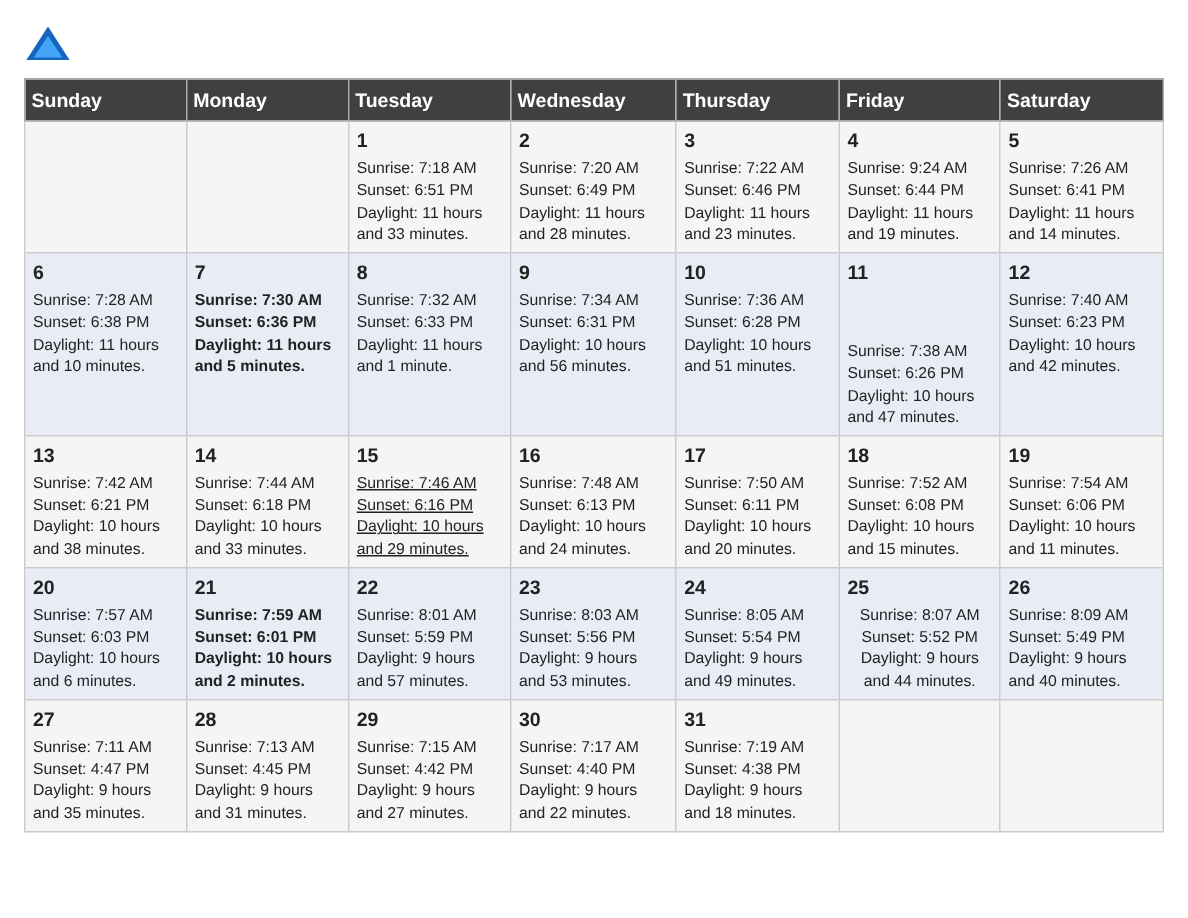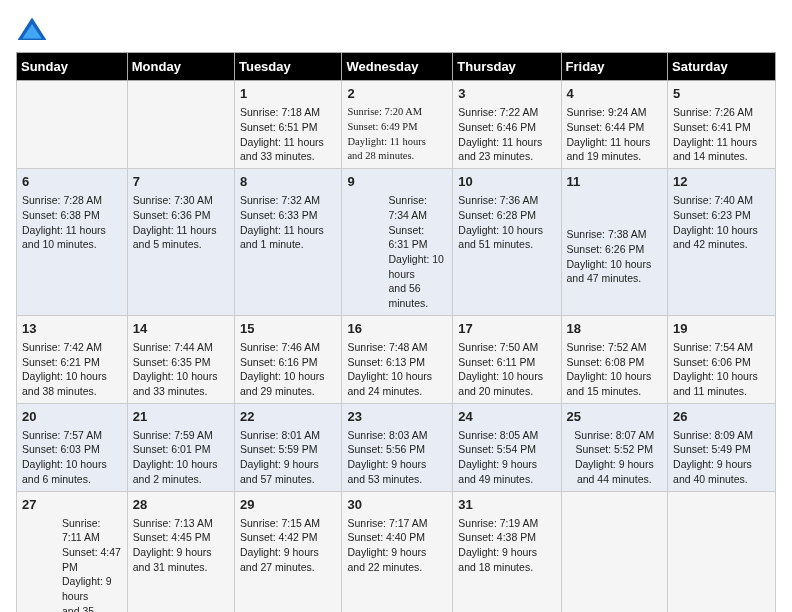--- a/index.html
+++ b/index.html
@@ -47,21 +47,21 @@
       font-size: 16px;
       color: #444;
       margin-top: 2px;
     }
     table {
       width: 100%;
       border-collapse: collapse;
       font-size: 11px;
     }
     thead tr th {
-      background-color: #000000;
+      background-color: #404040;
       color: #fff;
       padding: 6px 4px;
       text-align: left;
       font-size: 13px;
       font-weight: bold;
       border: 1px solid #aaa;
     }
     tbody tr td {
       border: 1px solid #ccc;
       vertical-align: top;
@@ -126,21 +126,21 @@
         <td></td>
         <td>
           <span class="day-num">1</span>
           <div class="cell-content" style="white-space: pre-line;">Sunrise: 7:18 AM
 Sunset: 6:51 PM
 Daylight: 11 hours
 and 33 minutes.</div>
         </td>
         <td>
           <span class="day-num">2</span>
-          <div class="cell-content" style="white-space: pre-line; font-family: Liberation Serif, serif;">Sunrise: 7:20 AM
+          <div class="cell-content" style="white-space: pre-line;">Sunrise: 7:20 AM
 Sunset: 6:49 PM
 Daylight: 11 hours
 and 28 minutes.</div>
         </td>
         <td>
           <span class="day-num">3</span>
           <div class="cell-content" style="white-space: pre-line;">Sunrise: 7:22 AM
 Sunset: 6:46 PM
 Daylight: 11 hours
 and 23 minutes.</div>
@@ -163,35 +163,35 @@
       <tr>
         <td>
           <span class="day-num">6</span>
           <div class="cell-content" style="white-space: pre-line;">Sunrise: 7:28 AM
 Sunset: 6:38 PM
 Daylight: 11 hours
 and 10 minutes.</div>
         </td>
         <td>
           <span class="day-num">7</span>
-          <div class="cell-content" style="white-space: pre-line;">Sunrise: 7:30 AM
+          <div class="cell-content" style="white-space: pre-line; font-weight: bold;">Sunrise: 7:30 AM
 Sunset: 6:36 PM
 Daylight: 11 hours
 and 5 minutes.</div>
         </td>
         <td>
           <span class="day-num">8</span>
           <div class="cell-content" style="white-space: pre-line;">Sunrise: 7:32 AM
 Sunset: 6:33 PM
 Daylight: 11 hours
 and 1 minute.</div>
         </td>
         <td>
           <span class="day-num">9</span>
-          <div class="cell-content" style="white-space: pre-line; margin-left: 41px;">Sunrise: 7:34 AM
+          <div class="cell-content" style="white-space: pre-line;">Sunrise: 7:34 AM
 Sunset: 6:31 PM
 Daylight: 10 hours
 and 56 minutes.</div>
         </td>
         <td>
           <span class="day-num">10</span>
           <div class="cell-content" style="white-space: pre-line;">Sunrise: 7:36 AM
 Sunset: 6:28 PM
 Daylight: 10 hours
 and 51 minutes.</div>
@@ -215,27 +215,27 @@
         <td>
           <span class="day-num">13</span>
           <div class="cell-content" style="white-space: pre-line;">Sunrise: 7:42 AM
 Sunset: 6:21 PM
 Daylight: 10 hours
 and 38 minutes.</div>
         </td>
         <td>
           <span class="day-num">14</span>
           <div class="cell-content" style="white-space: pre-line;">Sunrise: 7:44 AM
-Sunset: 6:35 PM
+Sunset: 6:18 PM
 Daylight: 10 hours
 and 33 minutes.</div>
         </td>
         <td>
           <span class="day-num">15</span>
-          <div class="cell-content" style="white-space: pre-line;">Sunrise: 7:46 AM
+          <div class="cell-content" style="white-space: pre-line; text-decoration: underline;">Sunrise: 7:46 AM
 Sunset: 6:16 PM
 Daylight: 10 hours
 and 29 minutes.</div>
         </td>
         <td>
           <span class="day-num">16</span>
           <div class="cell-content" style="white-space: pre-line;">Sunrise: 7:48 AM
 Sunset: 6:13 PM
 Daylight: 10 hours
 and 24 minutes.</div>
@@ -265,21 +265,21 @@
       <tr>
         <td>
           <span class="day-num">20</span>
           <div class="cell-content" style="white-space: pre-line;">Sunrise: 7:57 AM
 Sunset: 6:03 PM
 Daylight: 10 hours
 and 6 minutes.</div>
         </td>
         <td>
           <span class="day-num">21</span>
-          <div class="cell-content" style="white-space: pre-line;">Sunrise: 7:59 AM
+          <div class="cell-content" style="white-space: pre-line; font-weight: bold;">Sunrise: 7:59 AM
 Sunset: 6:01 PM
 Daylight: 10 hours
 and 2 minutes.</div>
         </td>
         <td>
           <span class="day-num">22</span>
           <div class="cell-content" style="white-space: pre-line;">Sunrise: 8:01 AM
 Sunset: 5:59 PM
 Daylight: 9 hours
 and 57 minutes.</div>
@@ -309,21 +309,21 @@
           <span class="day-num">26</span>
           <div class="cell-content" style="white-space: pre-line;">Sunrise: 8:09 AM
 Sunset: 5:49 PM
 Daylight: 9 hours
 and 40 minutes.</div>
         </td>
       </tr>
       <tr>
         <td>
           <span class="day-num">27</span>
-          <div class="cell-content" style="white-space: pre-line; margin-left: 40px;">Sunrise: 7:11 AM
+          <div class="cell-content" style="white-space: pre-line;">Sunrise: 7:11 AM
 Sunset: 4:47 PM
 Daylight: 9 hours
 and 35 minutes.</div>
         </td>
         <td>
           <span class="day-num">28</span>
           <div class="cell-content" style="white-space: pre-line;">Sunrise: 7:13 AM
 Sunset: 4:45 PM
 Daylight: 9 hours
 and 31 minutes.</div>

